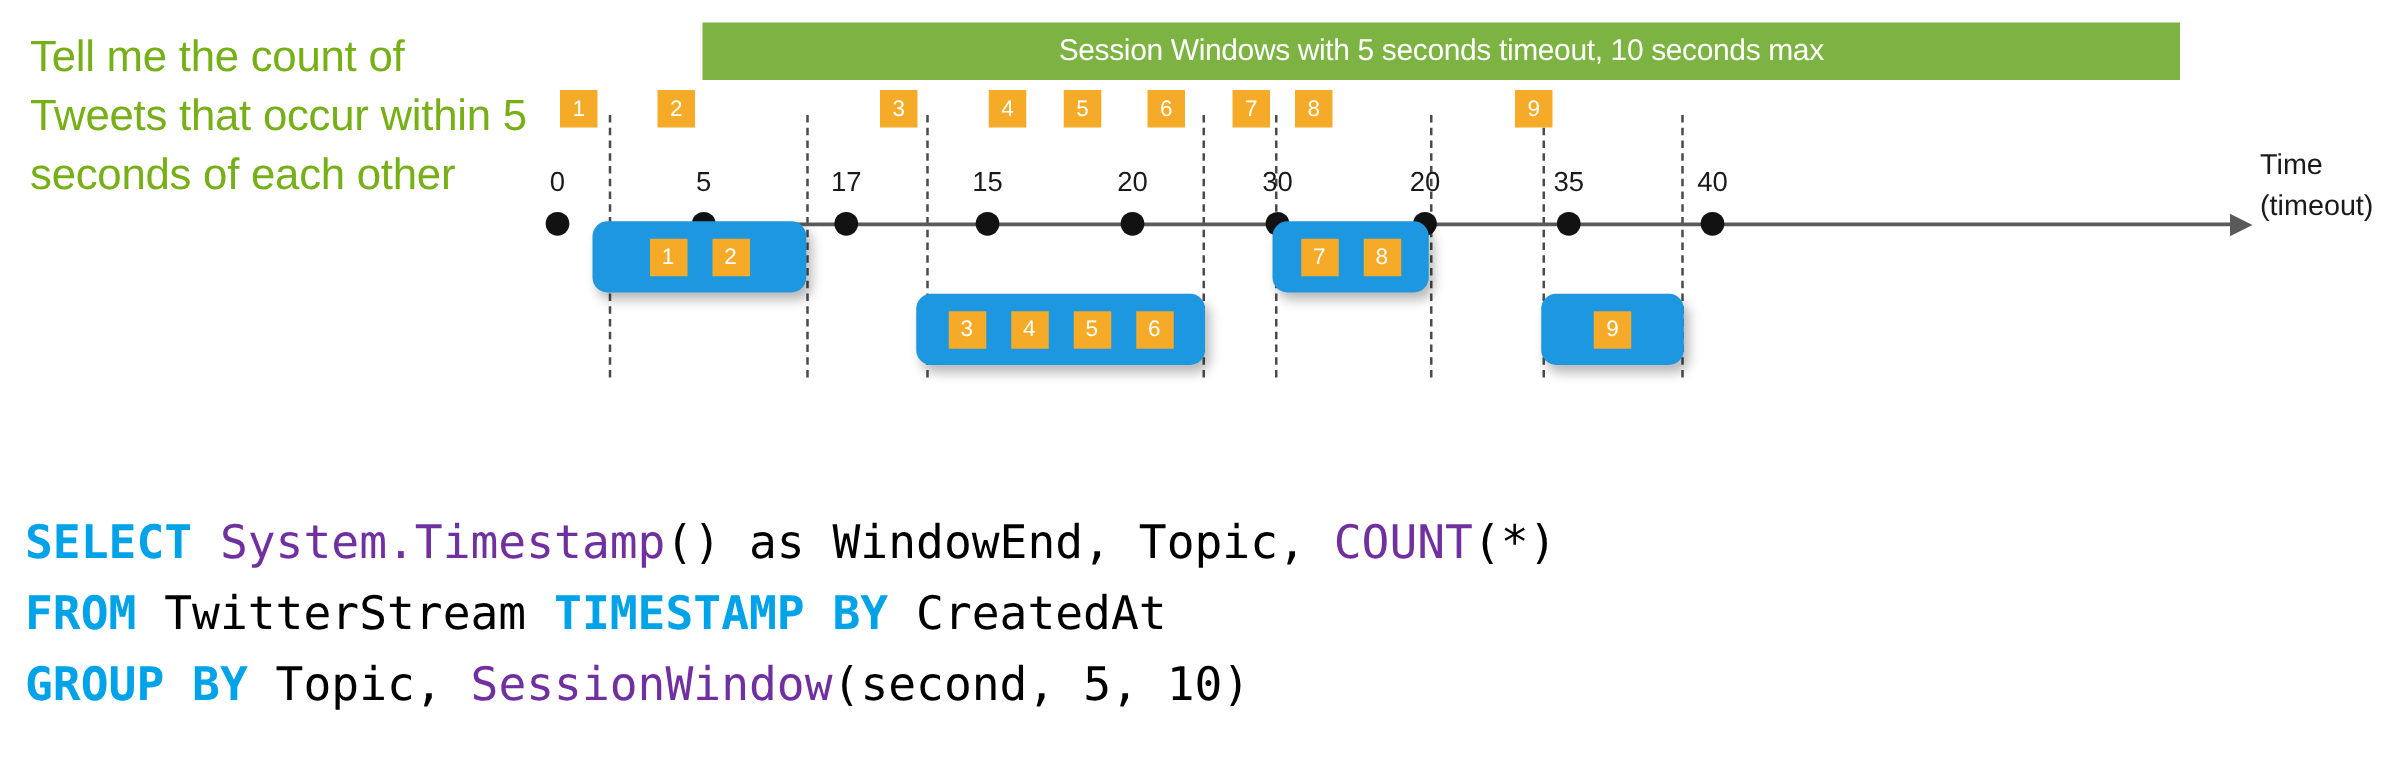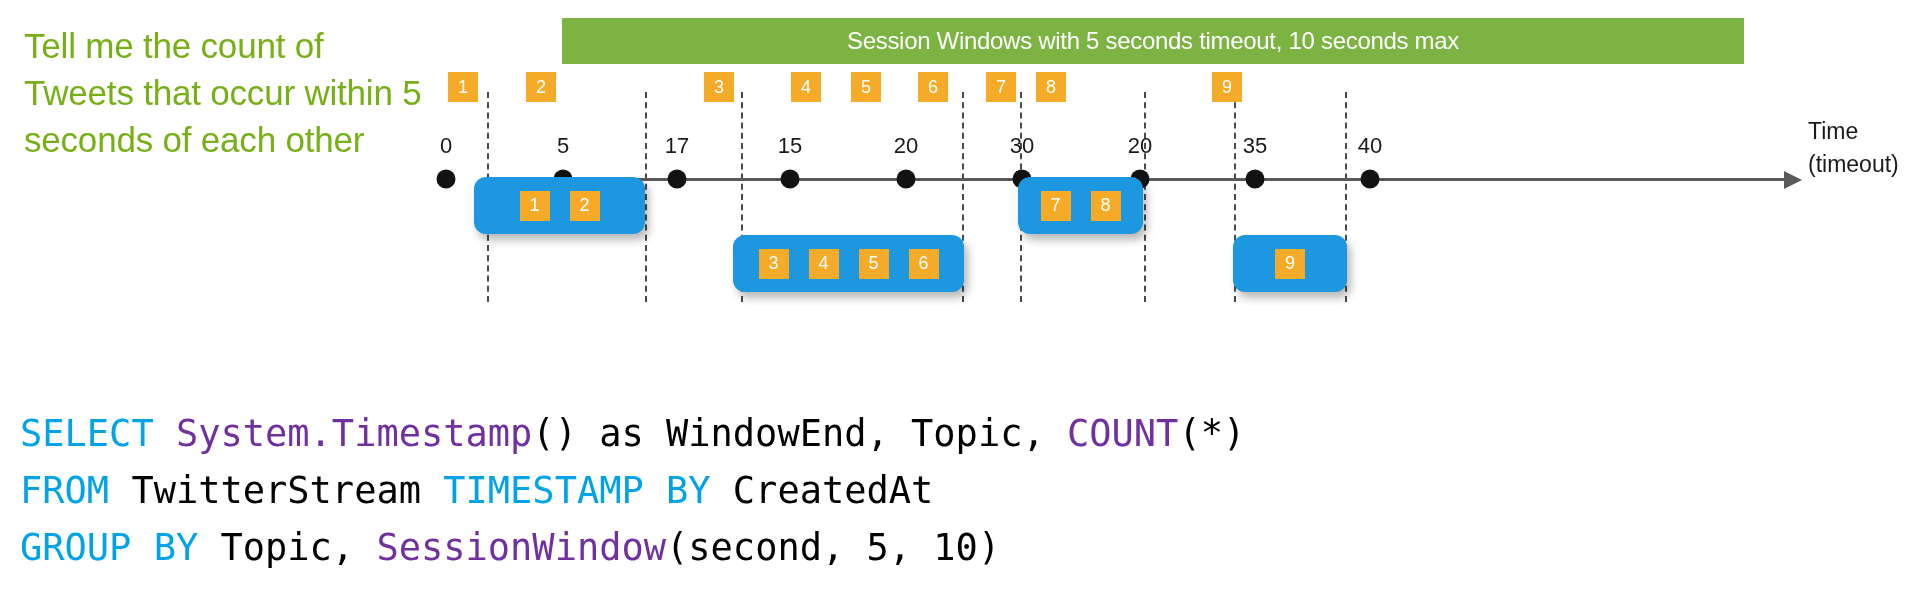--- a/index.html
+++ b/index.html
@@ -123,21 +123,21 @@
   
   #sql {
     position: absolute;
     left: 20px; top: 405px;
     font-family: "DejaVu Sans Mono", "Liberation Mono", monospace;
     font-size: 37px;
     line-height: 57px;
     white-space: pre;
     color: #000000;
   }
-  .kw      { color: #00A2E8; }
+  .kw      { color: #00A2E8; font-weight: bold; }
   .fn      { color: #7030A0; }
   .plain   { color: #000000; text-align: right; }
 </style>
 </head>
 <body>
 
 <div id="root">
 
   <div id="question">Tell me the count of Tweets that occur within 5 seconds of each other</div>
 

